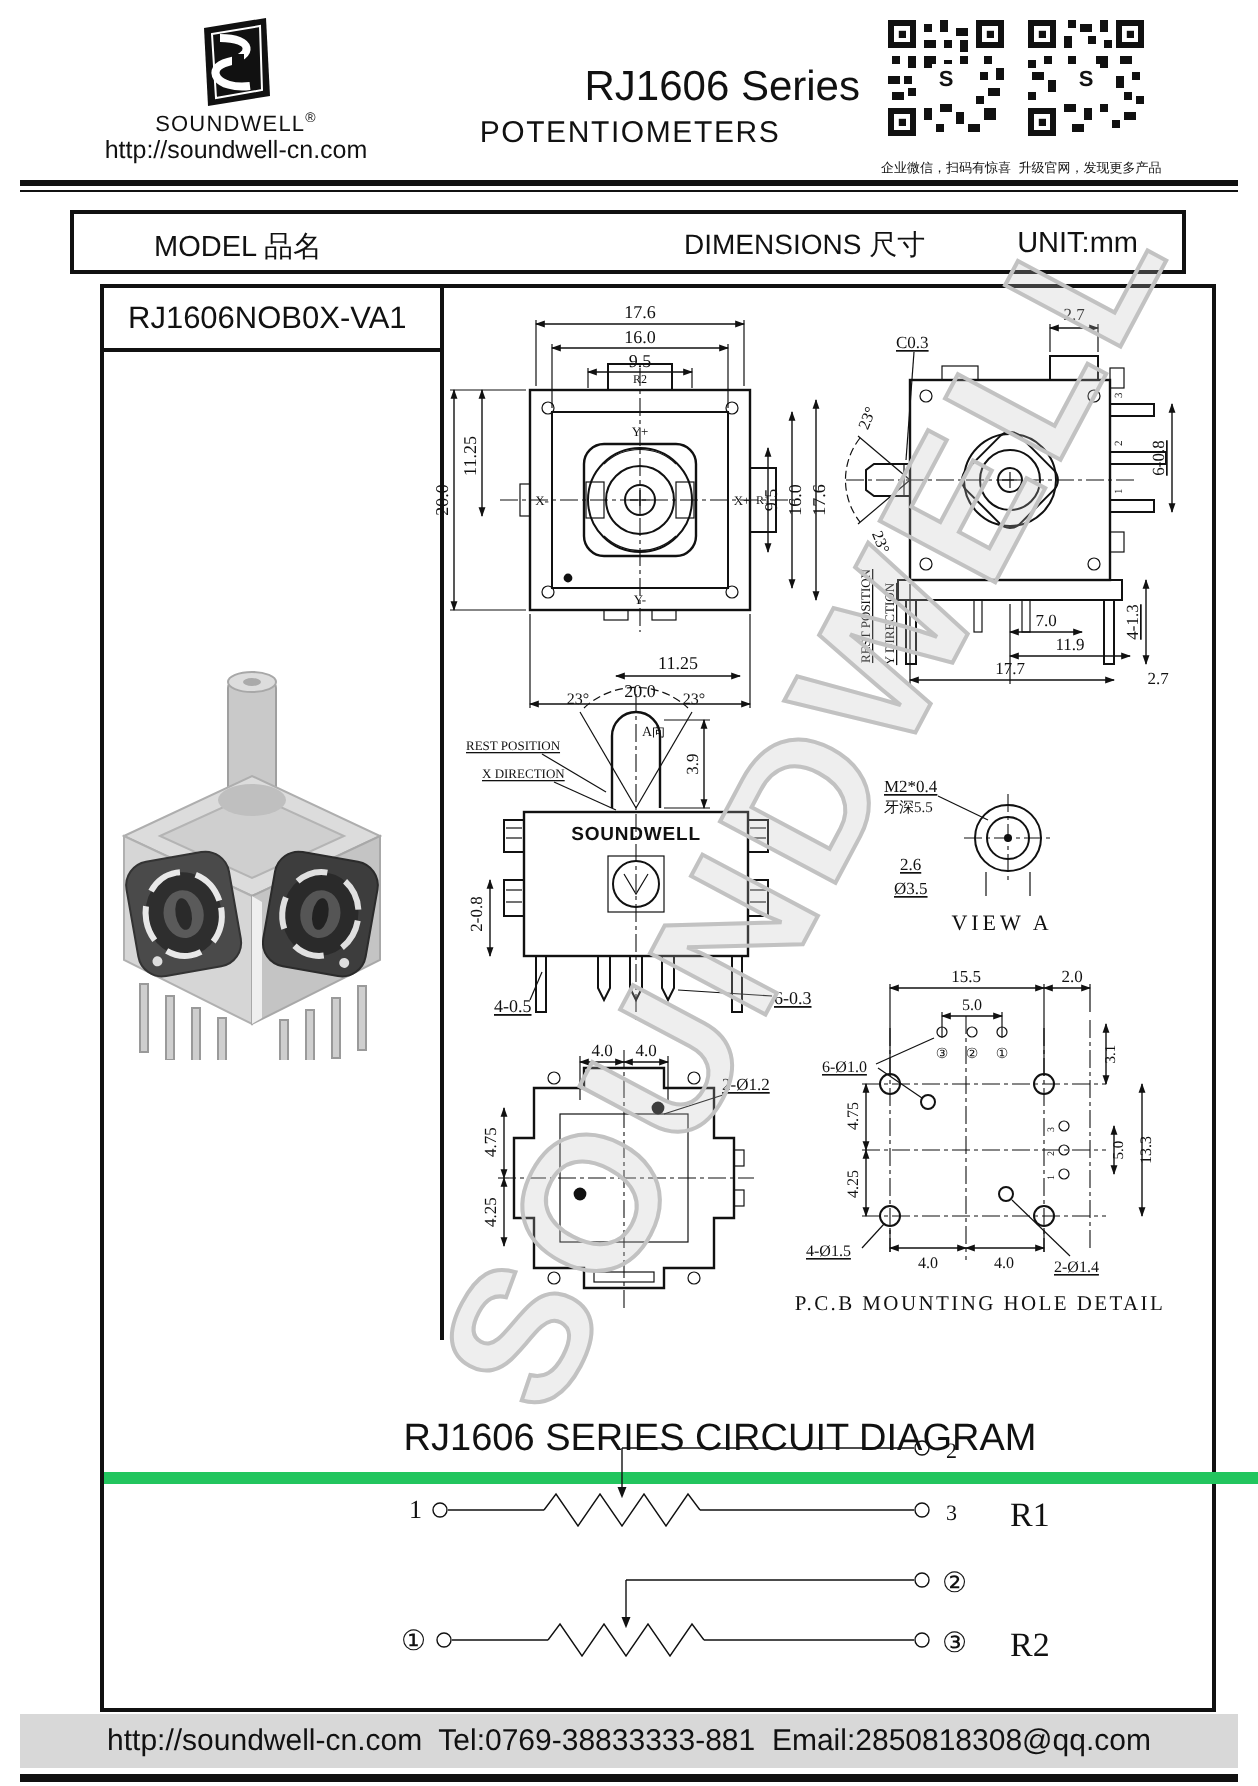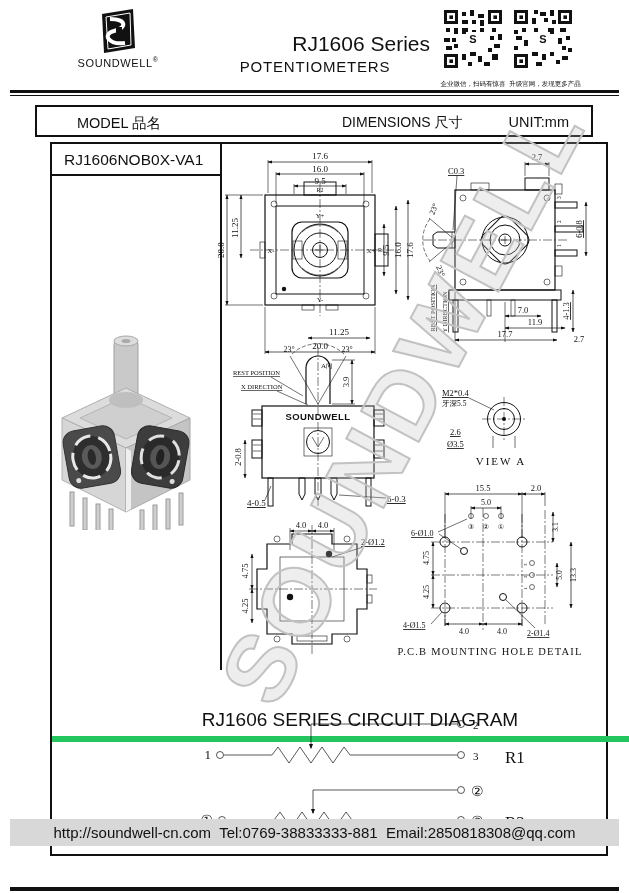--- a/index.html
+++ b/index.html
@@ -42,20 +42,21 @@
 
 <div class="page">
 
   <svg class="abs" style="left:96px;top:7px;" width="44" height="48" viewBox="0 0 44 48">
     <polygon points="6,7 37,2 39,41 8,46" fill="#111"></polygon>
     <polygon points="10,10 34,6 35,38 12,42" fill="#111" stroke="#fff" stroke-width="1"></polygon>
     <path d="M 14,12 C 31,12 31,21 18,24 C 6,27 12,38 29,36" fill="none" stroke="#fff" stroke-width="4"></path>
     <rect x="20" y="20" width="6" height="7" fill="#111"></rect>
   </svg>
   <div class="abs company" style="left:58px;top:56px;width:120px;"><span>SOUNDWELL</span><sup>®</sup></div>
+  <div class="abs website" style="left:32px;top:68px;width:172px;">http://soundwell-cn.com</div>
 
   <div class="abs series-title" style="left:200px;top:32px;width:230px;">RJ1606 Series</div>
   <div class="abs product-type" style="left:200px;top:58px;width:230px;">POTENTIOMETERS</div>
 
   <svg class="abs" style="left:444px;top:10px;" width="58" height="58" viewBox="0 0 29 29">
     <rect width="29" height="29" fill="#fff"></rect>
     <g fill="#111">
       <rect x="0" y="0" width="7" height="7"></rect>
         <rect x="22" y="0" width="7" height="7"></rect>
         <rect x="0" y="22" width="7" height="7"></rect>
@@ -546,18 +547,18 @@
     </g>
     <defs>
       <marker id="cae" viewBox="0 0 10 10" refX="8" refY="5" markerWidth="8" markerHeight="8" orient="auto">
           <path d="M0,1L10,5L0,9z" fill="#111"></path>
         </marker>
     </defs>
   </svg>
 
   <div class="abs watermark" style="left:85px;top:372px;width:610px;">SOUNDWELL</div>
 
-  <div class="abs footer-bar" style="left:10px;top:819px;width:609px;height:27px;">
+  <div class="abs footer-bar" style="left:10px;top:857px;width:609px;height:27px;">
     <span style="white-space:pre;">http://soundwell-cn.com  Tel:0769-38833333-881  Email:2850818308@qq.com</span>
   </div>
   <div class="abs rule" style="left:10px;top:887px;width:609px;height:4px;"></div>
 
 </div>
 
 </body></html>

